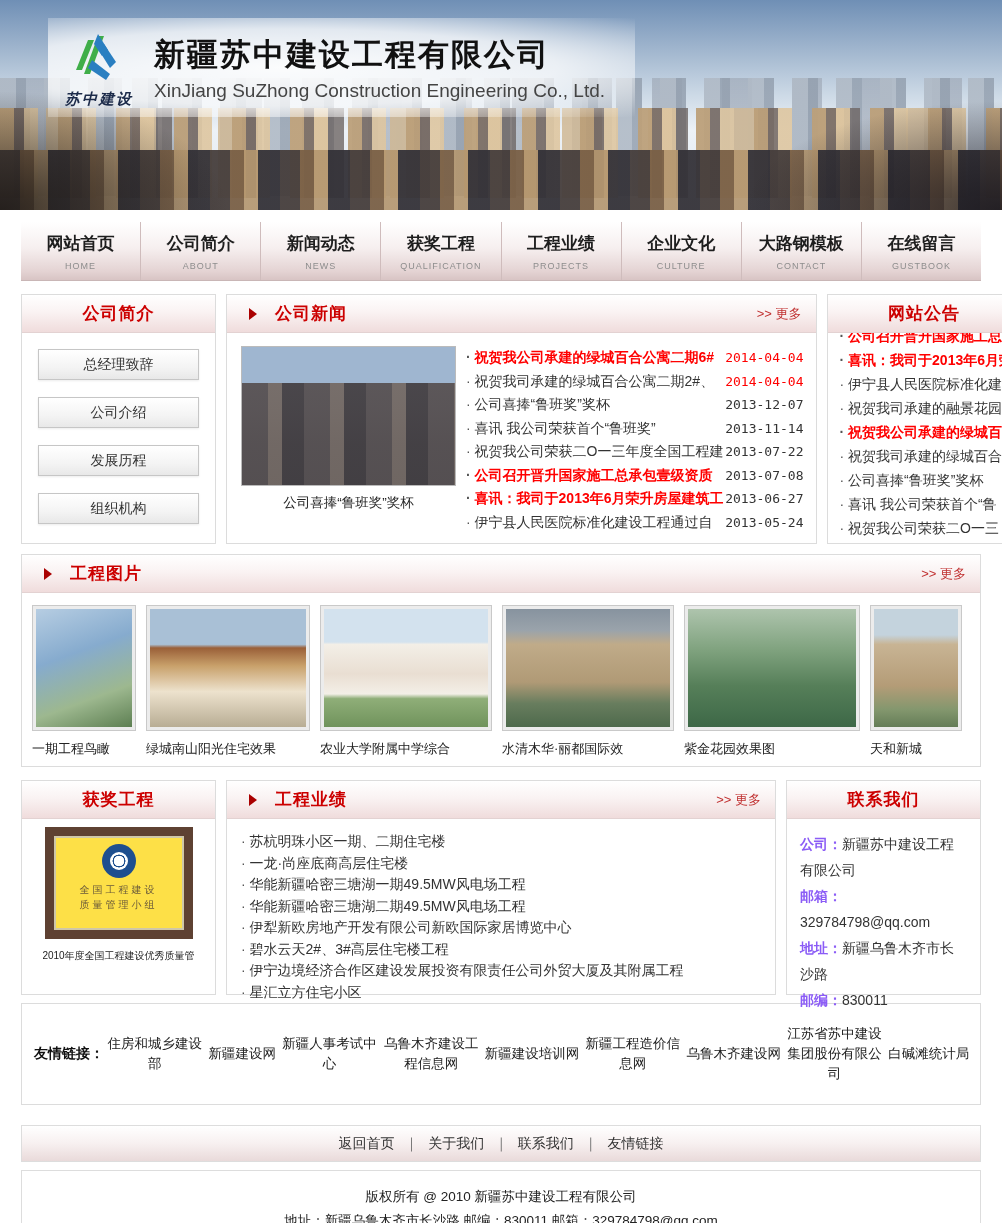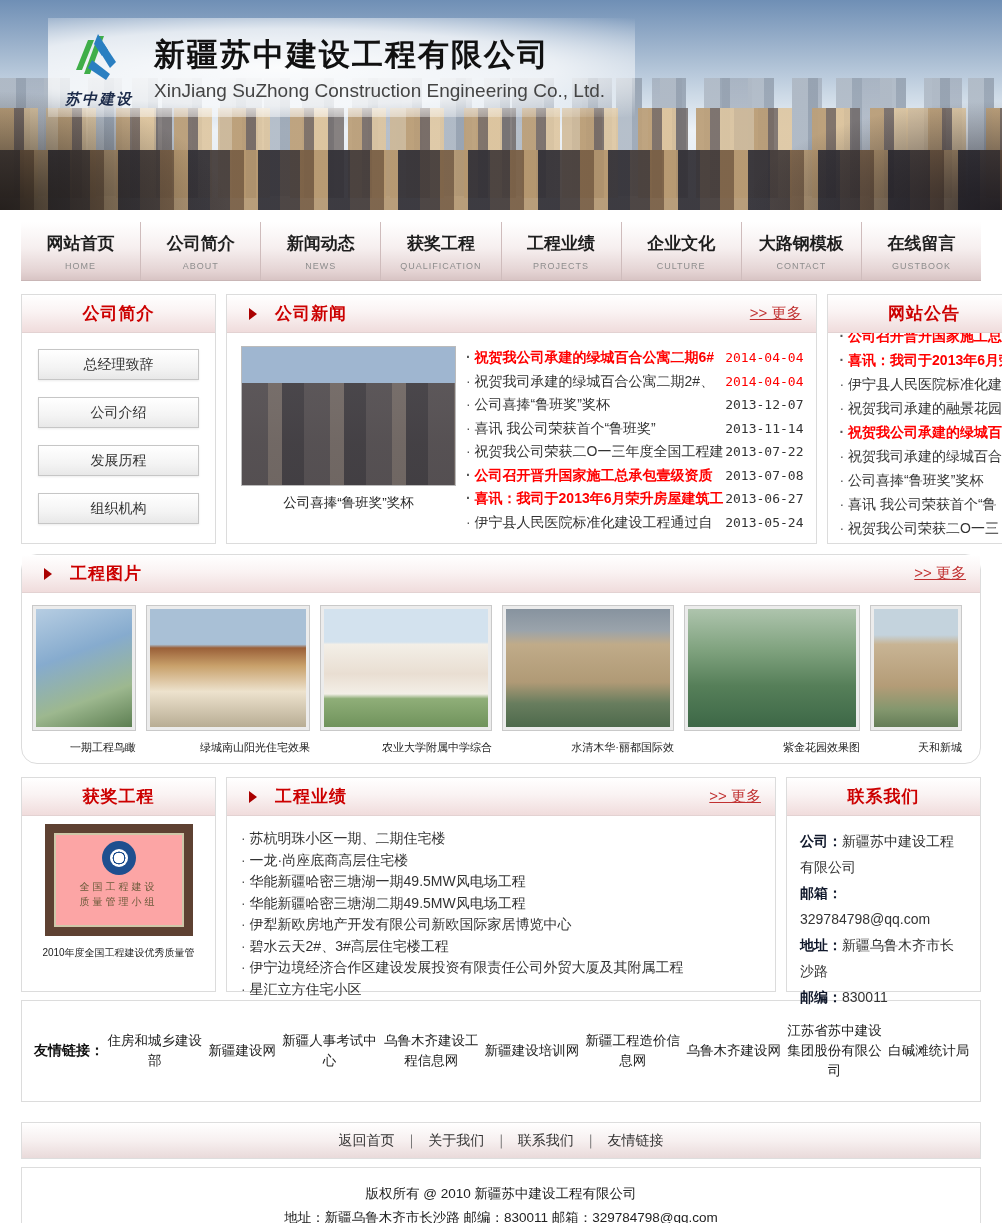--- a/index.html
+++ b/index.html
@@ -66,21 +66,21 @@
     background: linear-gradient(180deg,#ffffff 0%, #faf3f3 45%, #f0dcdc 100%);
     border-bottom:1px solid #e3d2d2; }
   .head-center .title { font-size:17px; font-weight:bold; color:#cc0000; letter-spacing:1px; }
 
   .head-left { height:38px; display:flex; align-items:center; padding:0 14px;
     background: linear-gradient(180deg,#ffffff 0%, #faf3f3 45%, #f0dcdc 100%);
     border-bottom:1px solid #e3d2d2; }
   .head-left .arrow { width:0; height:0; border-left:8px solid #aa0000; border-top:6px solid transparent;
     border-bottom:6px solid transparent; margin:0 18px 0 8px; }
   .head-left .title { font-size:17px; font-weight:bold; color:#cc0000; letter-spacing:1px; }
-  .more-link { margin-left:auto; font-size:15px; color:#c03030; cursor:pointer;text-decoration:underline; }
+  .more-link { margin-left:auto; font-size:13px; color:#c03030; cursor:pointer; }
 
   
   .side-menu { padding:16px 16px; }
   .side-btn { height:31px; line-height:29px; text-align:center; margin-bottom:17px;
     border:1px solid #c6c6c6; border-radius:0; font-size:14px; color:#333; cursor:pointer;
     background: linear-gradient(180deg,#ffffff 0%, #f4f4f4 60%, #e8e8e8 100%);
     box-shadow: 0 1px 2px rgba(0,0,0,.08); }
 
   
   .news-body { display:flex; padding:13px 10px 0 14px; }
@@ -102,51 +102,51 @@
   .news-row .d.red-date { color:#ff0000; }
 
   
   .notice-list { padding:0 12px; overflow:hidden; height:211px; }
   .notice-inner { margin-top:-9px; }
   .notice-row { line-height:24px; font-size:14px; color:#333; white-space:nowrap; overflow:hidden; cursor:pointer; }
   .notice-row::before { content:"· "; color:#555; }
   .notice-row.red { color:#ff0000; font-weight:bold; }
 
   
-  .gallery { width:960px; margin:10px auto 0;border-radius:16px; }
+  .gallery { width:960px; margin:10px auto 0; }
   .gallery-strip { display:flex; gap:10px; padding:12px 10px 8px; }
   .g-item { flex:none; cursor:pointer; }
   .g-frame { background:#ececec; border:1px solid #c9c9c9; padding:3px; }
   .g-ph { height:118px; }
-  .g-cap { text-align:right; font-size:11px; color:#222; margin-top:9px; white-space:nowrap; overflow:hidden;font-family:Liberation Serif, serif; }
+  .g-cap { text-align:left; font-size:13px; color:#222; margin-top:9px; white-space:nowrap; overflow:hidden;font-family:Liberation Serif, serif; }
   .ph1 { background: linear-gradient(160deg,#b6cde2 0%,#86abce 38%,#9db88f 72%,#5d7f52 100%); }
   .ph2 { background: linear-gradient(180deg,#a9c0d6 0%,#a9c0d6 30%,#9a5f38 33%,#c8a06a 48%,#ede2cd 70%,#b8ad94 100%); }
   .ph3 { background: linear-gradient(180deg,#d3e2ee 0%,#d3e2ee 28%,#f3efe7 30%,#e9ded2 55%,#f3efe7 72%,#8fae78 76%,#70935c 100%); }
   .ph4 { background: linear-gradient(180deg,#87939f 0%,#9aa3ab 18%,#c0ab89 30%,#b09a76 62%,#687d5e 80%,#4e6a4c 100%); }
   .ph5 { background: linear-gradient(180deg,#aec4ad 0%,#7fa27e 35%,#567f59 65%,#3d6847 100%); }
   .ph6 { background: linear-gradient(180deg,#c4d3dd 0%,#c4d3dd 22%,#c8b494 30%,#b49c77 65%,#84976e 85%,#647d57 100%); }
 
   
-  .cert { width:148px; height:112px; margin:8px auto 6px; border:9px solid #5e4132; background:#fca5a5;
+  .cert { width:148px; height:112px; margin:8px auto 6px; border:9px solid #5e4132; background:#fde047;
     position:relative; box-shadow: inset 0 0 0 2px #cfc7a8; overflow:hidden; }
   .cert-emblem { width:34px; height:34px; border-radius:50%; background:#1e4f8f; margin:8px auto 4px;
     display:flex; align-items:center; justify-content:center; }
   .cert-emblem-inner { width:18px; height:18px; border-radius:50%; background:#fff;
     background: radial-gradient(circle, #fff 0 40%, #1e4f8f 42% 50%, #fff 52% 100%); }
   .cert-line { text-align:center; font-size:10px; color:#6a5a3a; letter-spacing:3px; line-height:15px; }
   .award-cap { text-align:center; font-size:10px; color:#222; line-height:22px; padding:0 14px; }
 
   
   .proj-list { padding:12px 14px 0; }
   .proj-row { line-height:21.5px; font-size:14px; color:#333; white-space:nowrap; overflow:hidden; cursor:pointer; }
   .proj-row::before { content:"· "; color:#555; }
 
   
   .contact-body { padding:12px 13px; font-size:14px; line-height:26px; color:#333; }
-  .contact-row .lab { font-weight:bold; color:#0f172a; }
+  .contact-row .lab { font-weight:bold; color:#8b5cf6; }
 
   
   .flinks-box { width:960px; margin:8px auto 0; border:1px solid #dcdcdc; display:flex; align-items:center;
     padding:20px 8px 20px 12px; min-height:82px; }
   .flinks-label { font-size:14px; font-weight:bold; color:#111; flex:none; }
   .flinks { flex:1; display:flex; justify-content:space-around; align-items:center; }
   .flink { font-size:13.5px; color:#222; text-align:center; line-height:20px; max-width:96px; cursor:pointer; }
 
   
   .footer-nav { width:960px; margin:20px auto 0; height:37px; border:1px solid #ddd;

